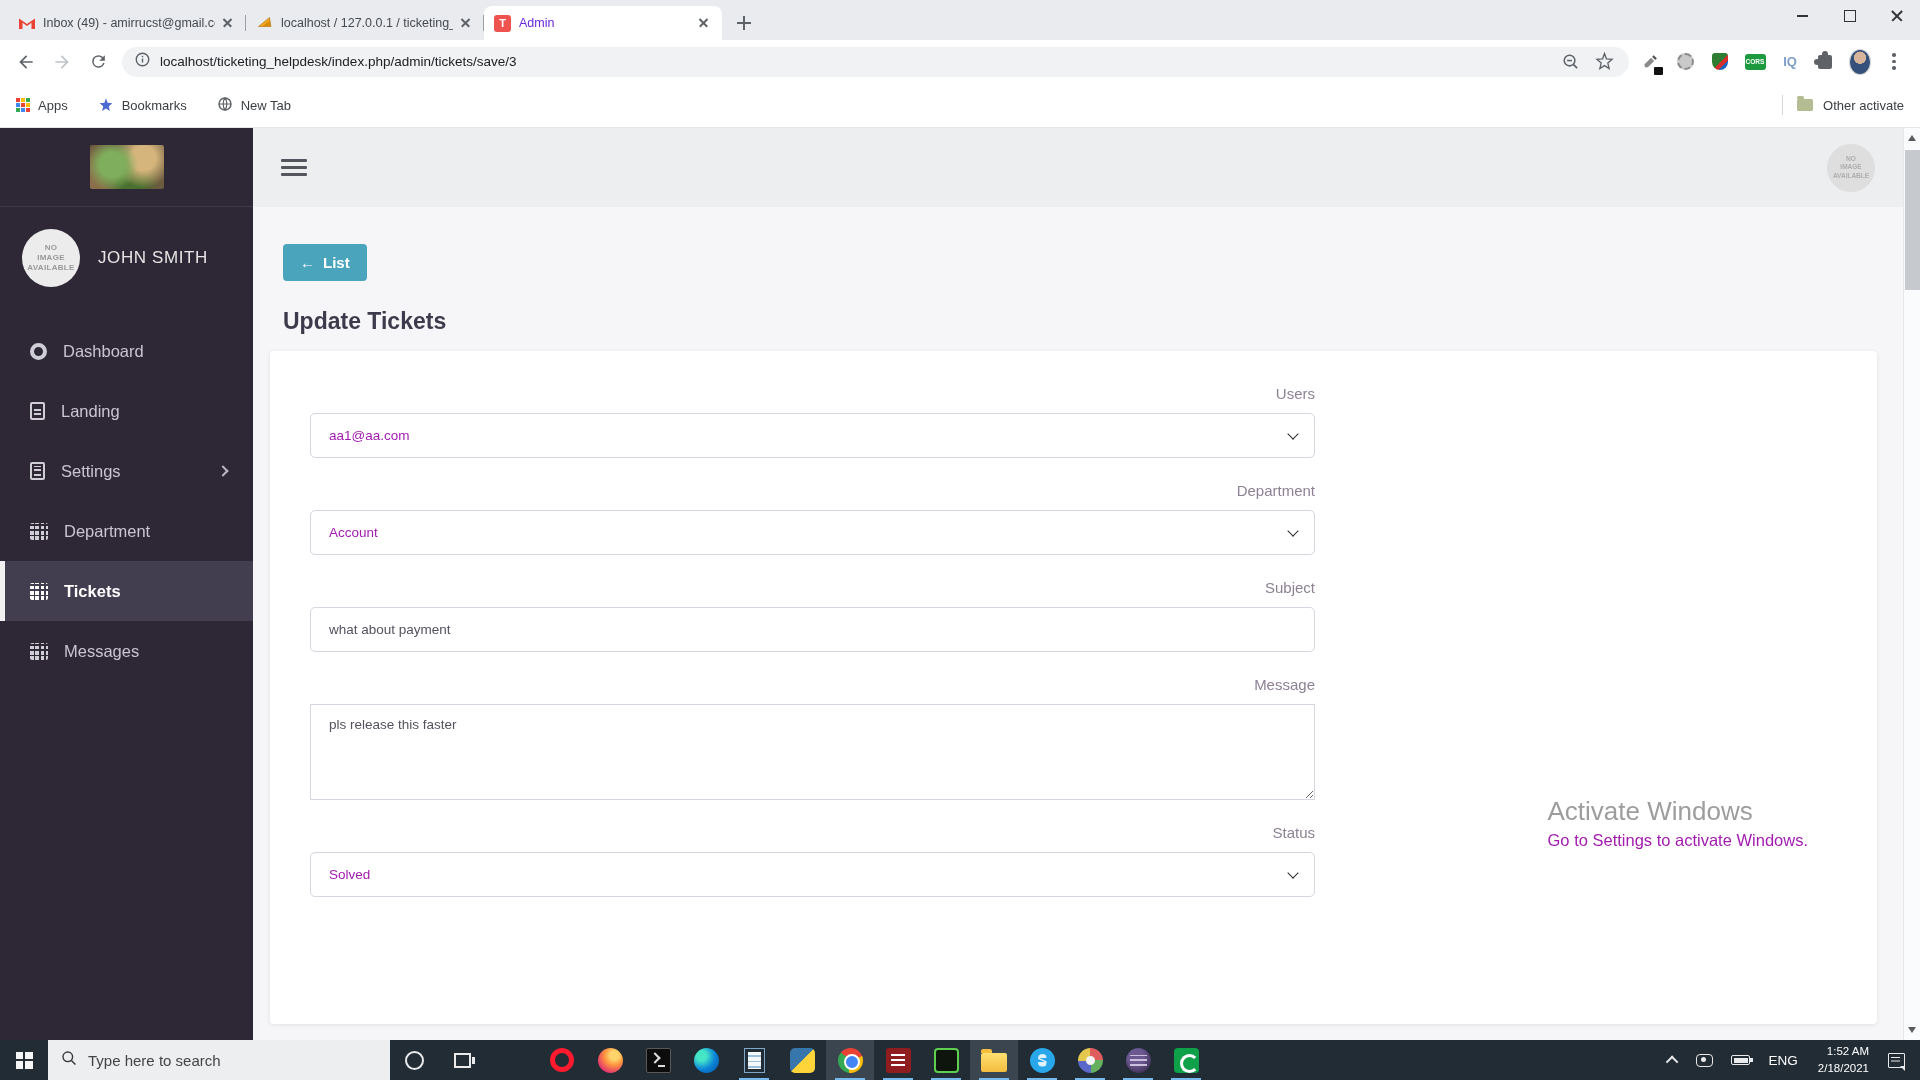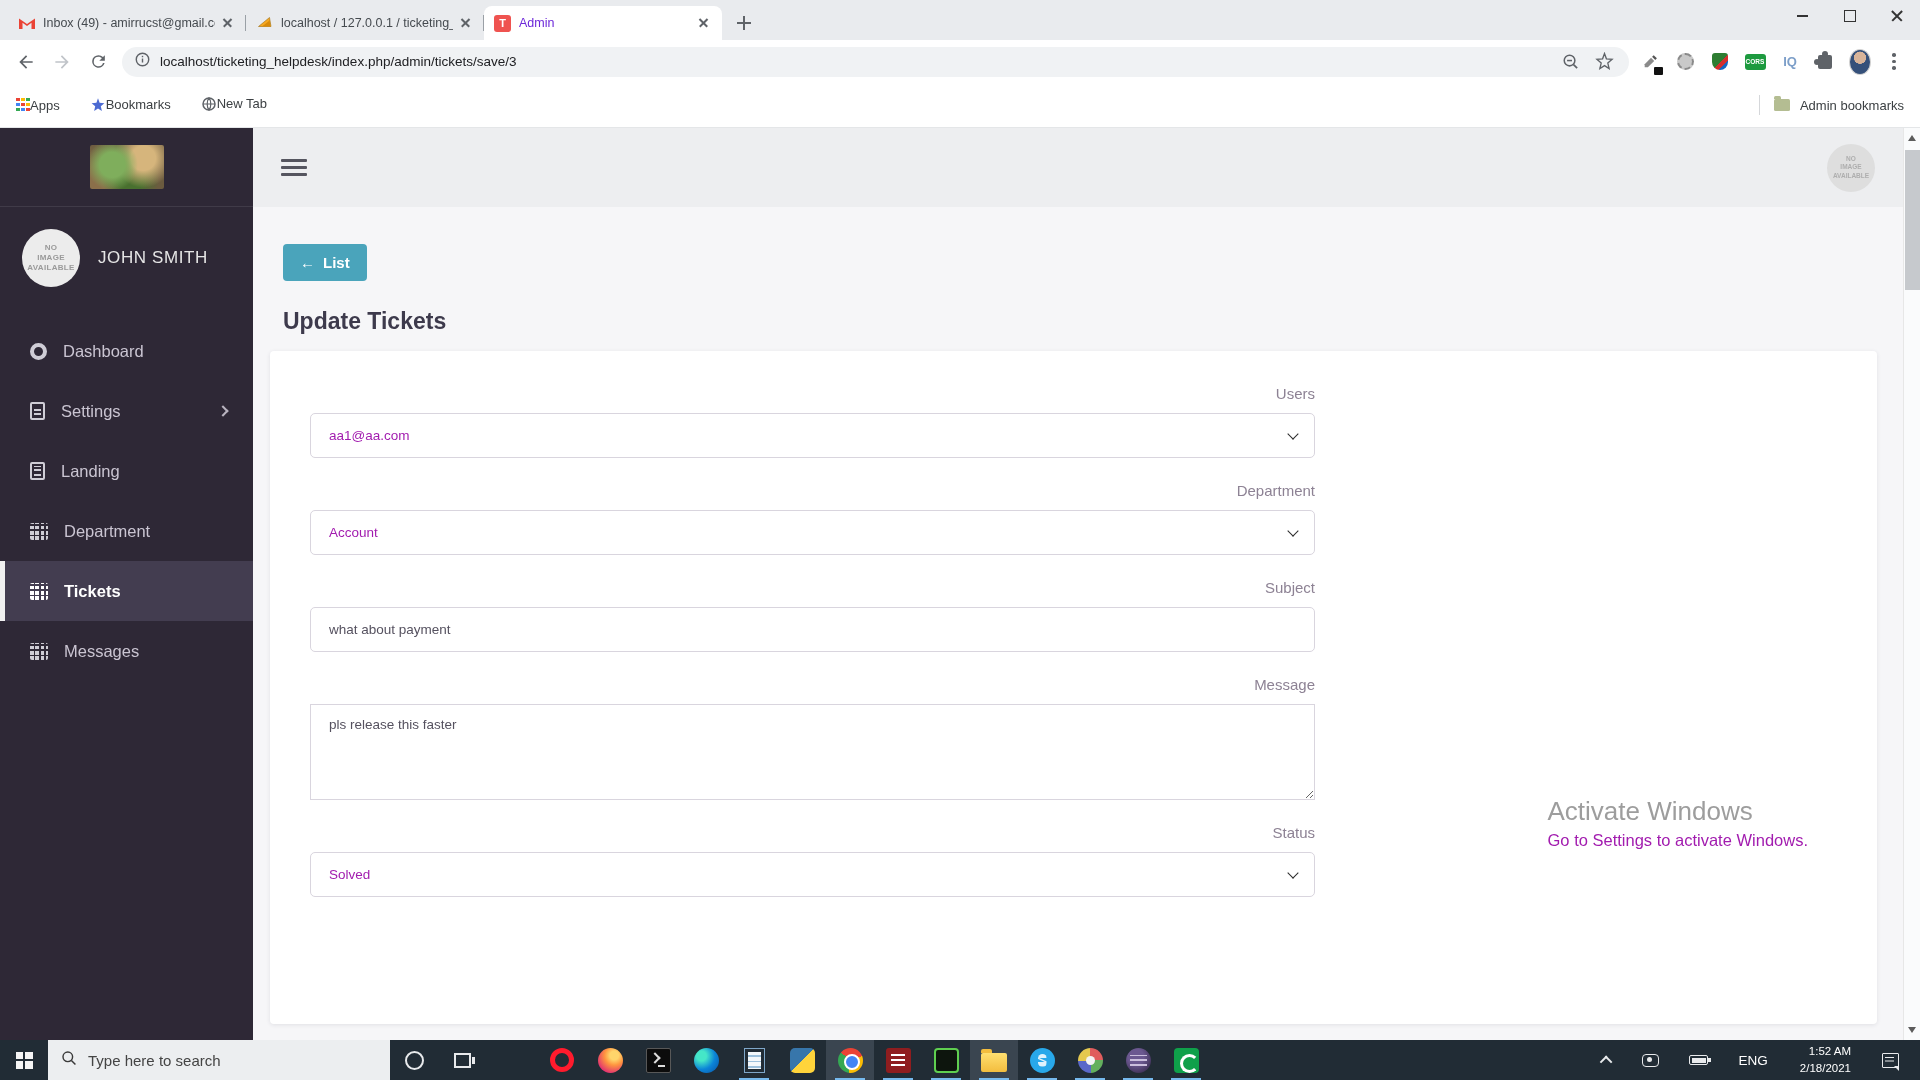--- a/index.html
+++ b/index.html
@@ -46,21 +46,21 @@
   .ext-iq { color:#7d9fc9; font-size:13px; font-weight:bold; }
   .ext-puzzle { width:14px; height:14px; background:#5f6368; border-radius:2px; position:relative; }
   .ext-puzzle::before { content:''; position:absolute; top:-4px; left:4px; width:6px; height:6px; border-radius:50%; background:#5f6368; }
   .ext-puzzle::after { content:''; position:absolute; left:-4px; top:4px; width:6px; height:6px; border-radius:50%; background:#5f6368; }
   .ext-avatar { width:26px; height:26px; border-radius:50%; background:radial-gradient(circle at 50% 32%, #d8b49a 0 31%, #35507a 33%); border:1px solid #d0d0d0; }
   .kebab { display:flex; flex-direction:column; gap:3px; width:20px; align-items:center; }
   .kebab i { width:3.5px; height:3.5px; border-radius:50%; background:#5f6368; }
 
   
   .bookmarksbar { height:45px; background:#fff; border-bottom:1px solid #e4e6e8; display:flex; align-items:center; padding:0 16px; }
-  .bm-item { display:flex; align-items:flex-start; margin-right:30px; font-size:13px; color:#3c4043; }
+  .bm-item { display:flex; align-items:center; gap:8px; margin-right:30px; font-size:13px; color:#3c4043; }
   .apps-grid { width:14px; height:14px; position:relative; }
   .apps-grid i { position:absolute; width:3.6px; height:3.6px; }
   .bm-star-blue { width:16px; height:16px; }
   .bm-right { margin-left:auto; display:flex; align-items:center; gap:10px; font-size:13px; color:#3c4043; }
   .bm-divider { width:1px; height:20px; background:#d5d7da; margin-right:4px; }
   .folder-ico { width:16px; height:12px; background:#b4bd92; border-radius:1.5px; position:relative; }
   .folder-ico::before { content:''; position:absolute; top:-3px; left:0; width:7px; height:3px; background:#b4bd92; border-radius:1.5px 1.5px 0 0; }
 
   
   .content { position:absolute; top:128px; left:0; right:0; bottom:40px; background:#f6f6f8; }
@@ -163,21 +163,21 @@
   .g-folder::before { content:''; position:absolute; top:-4px; left:0; width:11px; height:4px; background:#f3bd3e; border-radius:2px 2px 0 0; }
   .g-skype { border-radius:50%; background:#28a8ea; position:relative; }
   .g-skype::after { content:''; position:absolute; left:8px; top:6px; width:9px; height:13px; border-radius:5px; background:rgba(255,255,255,0.85); clip-path:polygon(0 0,100% 0,100% 35%,20% 35%,100% 60%,100% 100%,0 100%,0 65%,80% 65%,0 40%); }
   .g-paint { border-radius:50%; background:conic-gradient(#e05d5d 0 25%, #64b05e 25% 50%, #5a68c9 50% 75%, #e5c94f 75%); position:relative; }
   .g-paint::after { content:''; position:absolute; left:8px; top:8px; width:9px; height:9px; border-radius:50%; background:#f4f4f4; }
   .g-eclipse { border-radius:50%; background:radial-gradient(circle at 40% 35%, #6b5890 0 35%, #2a1f3d); position:relative; overflow:hidden; }
   .g-eclipse::after { content:''; position:absolute; left:4px; top:7px; width:17px; height:11px;
     background:repeating-linear-gradient(0deg, #cbbfdd 0 2px, transparent 2px 5px); }
   .g-camtasia { background:#0fa04a; border-radius:4px; position:relative; }
   .g-camtasia::after { content:''; position:absolute; left:6px; top:6px; width:13px; height:13px; border-radius:50%; border:3px solid #fff; border-right-color:transparent; }
-  .tray { margin-left:auto; display:flex; align-items:center; gap:12px; padding-right:12px; }
+  .tray { margin-left:auto; display:flex; align-items:center; gap:0; padding-right:6px; }
   .tray-btn { height:40px; display:flex; align-items:center; justify-content:center; padding:0 9px; }
   .tray-chev { width:9px; height:9px; border-left:2px solid #e8eaec; border-top:2px solid #e8eaec; transform:rotate(45deg) translateY(2px); }
   .tray-rec { width:17px; height:13px; border:1.7px solid #e8eaec; border-radius:4px; position:relative; }
   .tray-rec::after { content:''; position:absolute; left:4.5px; top:2.5px; width:5px; height:5px; border-radius:50%; background:#e8eaec; }
   .tray-batt { width:19px; height:10px; border:1.6px solid #e8eaec; border-radius:2px; position:relative; background:#e8eaec; background-clip:content-box; padding:1.5px; }
   .tray-batt::after { content:''; position:absolute; right:-4px; top:2px; width:2.5px; height:4px; background:#e8eaec; }
   .tray-lang { color:#fff; font-size:13.5px; padding:0 10px; }
   .tray-clock { color:#fff; font-size:11.5px; text-align:right; line-height:1.45; padding:0 10px; }
   .tray-ac { width:17px; height:15px; border:1.7px solid #e8eaec; border-radius:1px; position:relative; }
   .tray-ac::before { content:''; position:absolute; left:2px; top:3px; width:9px; height:1.6px; background:#e8eaec; box-shadow:0 3.5px 0 #e8eaec; }
@@ -326,21 +326,21 @@
         <svg width="16" height="16" viewBox="0 0 16 16">
             <circle cx="8" cy="8" r="6" fill="none" stroke="#5f6368" stroke-width="1.5"></circle>
             <path d="M2 8h12M8 2c2.4 2.6 2.4 9.4 0 12-2.4-2.6-2.4-9.4 0-12z" fill="none" stroke="#5f6368" stroke-width="1.2"></path>
           </svg>
       </span>
       <span>New Tab</span>
     </div>
     <div class="bm-right">
       <span class="bm-divider"></span>
       <span class="folder-ico"></span>
-      <span>Admin bookmarks</span>
+      <span>Other activate</span>
     </div>
   </div>
 
   <div class="content">
 
     <div class="sidebar">
       <div class="logo-wrap">
           <div class="logo-img"></div>
         </div>
       <div class="profile">
@@ -349,26 +349,26 @@
 AVAILABLE</div>
         <div class="uname">JOHN SMITH</div>
       </div>
       <div class="nav">
         <div class="nav-item">
           <span class="ico-ring"></span>
           <span class="nav-label">Dashboard</span>
         </div>
         <div class="nav-item">
           <span class="ico-doc"></span>
+          <span class="nav-label">Landing</span>
+        </div>
+        <div class="nav-item">
+          <span class="ico-doc"></span>
           <span class="nav-label">Settings</span>
           <span class="chev-right"></span>
-        </div>
-        <div class="nav-item">
-          <span class="ico-doc"></span>
-          <span class="nav-label">Landing</span>
         </div>
         <div class="nav-item">
           <span class="ico-grid"></span>
           <span class="nav-label">Department</span>
         </div>
         <div class="nav-item active">
           <span class="ico-grid"></span>
           <span class="nav-label">Tickets</span>
         </div>
         <div class="nav-item">

